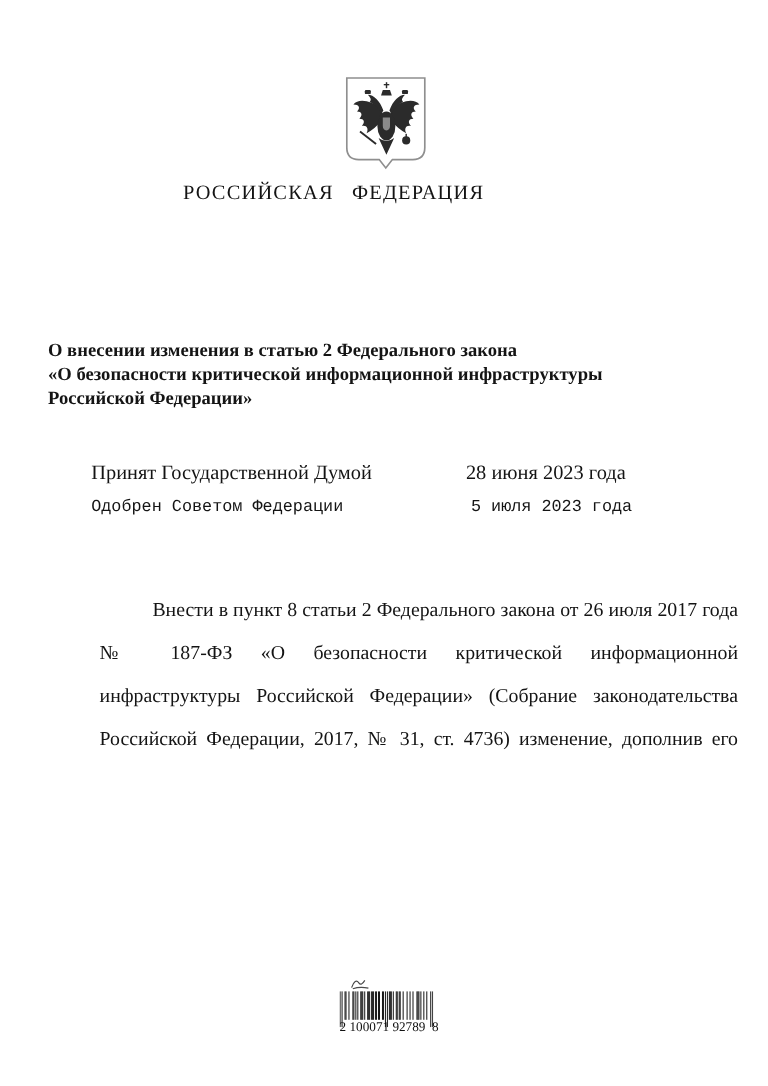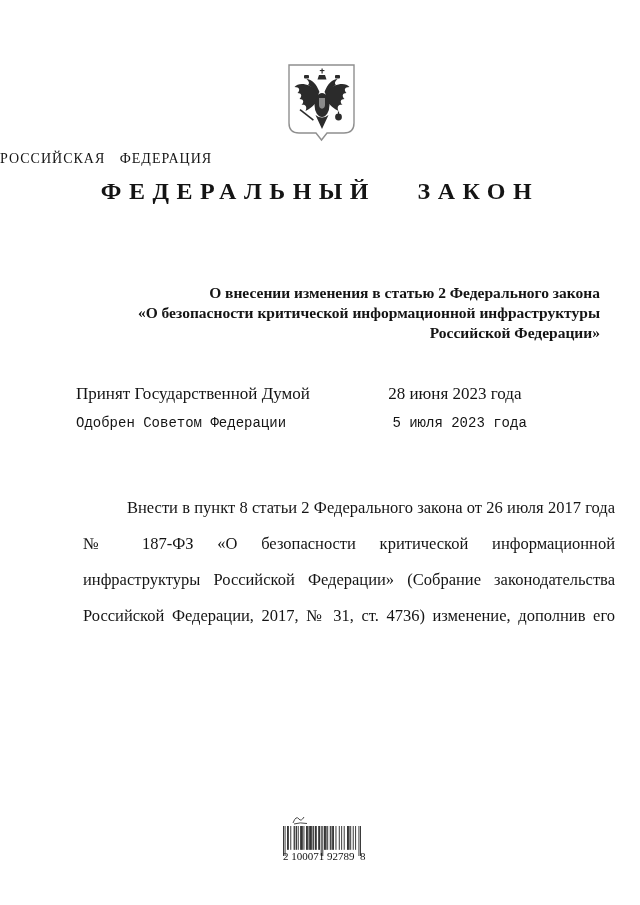--- a/index.html
+++ b/index.html
@@ -3,29 +3,29 @@
 <meta charset="utf-8">
 <style>
   html,body{margin:0;padding:0;background:#ffffff;}
   .page{
     position:relative; width:640px; height:905px; background:#ffffff;
     font-family:"Liberation Serif", serif; color:#141414; overflow:hidden;
   }
   .emblem-box{position:absolute; left:288px; top:64px; width:67px; height:78px;}
   .emblem-box svg{display:block;}
   .country{
-    position:absolute; top:151px; left:0; width:556px; text-align:left;
-    font-size:14px; letter-spacing:1px; word-spacing:10px;
+    position:absolute; top:151px; left:0; width:556px; text-align:center;
+    font-size:17px; letter-spacing:1px; word-spacing:10px;
   }
   .law-type{
     position:absolute; top:178px; left:0; width:640px; text-align:center;
     font-size:24px; font-weight:bold; letter-spacing:7.5px; word-spacing:28px;
   }
   .law-title{
-    position:absolute; top:283px; left:40px; width:560px; text-align:right;
+    position:absolute; top:283px; left:40px; width:560px; text-align:left;
     font-size:15.5px; font-weight:bold; line-height:20px;
   }
   .adoption{position:absolute; top:384px; left:76px; width:480px;}
   .adoption-row{height:22px; margin-bottom:9px; font-size:17px; white-space:nowrap;}
   .adoption-row .lbl{display:inline-block; width:308px;}
   .mono{font-family:"Liberation Mono", monospace; font-size:14px;}
   .body-par{
     position:absolute; top:490px; left:59px; width:532px;
     font-size:16.5px; line-height:36px;margin-left:24px;
   }
@@ -74,21 +74,20 @@
 
         <rect x="12" y="42" width="17" height="1.6" transform="rotate(38 12 42)"></rect>
 
         <circle cx="50" cy="50" r="3.4"></circle>
         <rect x="49.4" y="44.5" width="1.2" height="3"></rect>
       </g>
     </svg>
   </div>
 
   <div class="country">РОССИЙСКАЯ ФЕДЕРАЦИЯ</div>
-  <div class="law-type">ФЕДЕРАЛЬНЫЙ ЗАКОН</div>
 
   <div class="law-title">
     <div>О внесении изменения в статью 2 Федерального закона</div>
     <div>«О безопасности критической информационной инфраструктуры</div>
     <div>Российской Федерации»</div>
   </div>
 
   <div class="adoption">
     <div class="adoption-row">
       <span class="lbl">Принят Государственной Думой</span>

